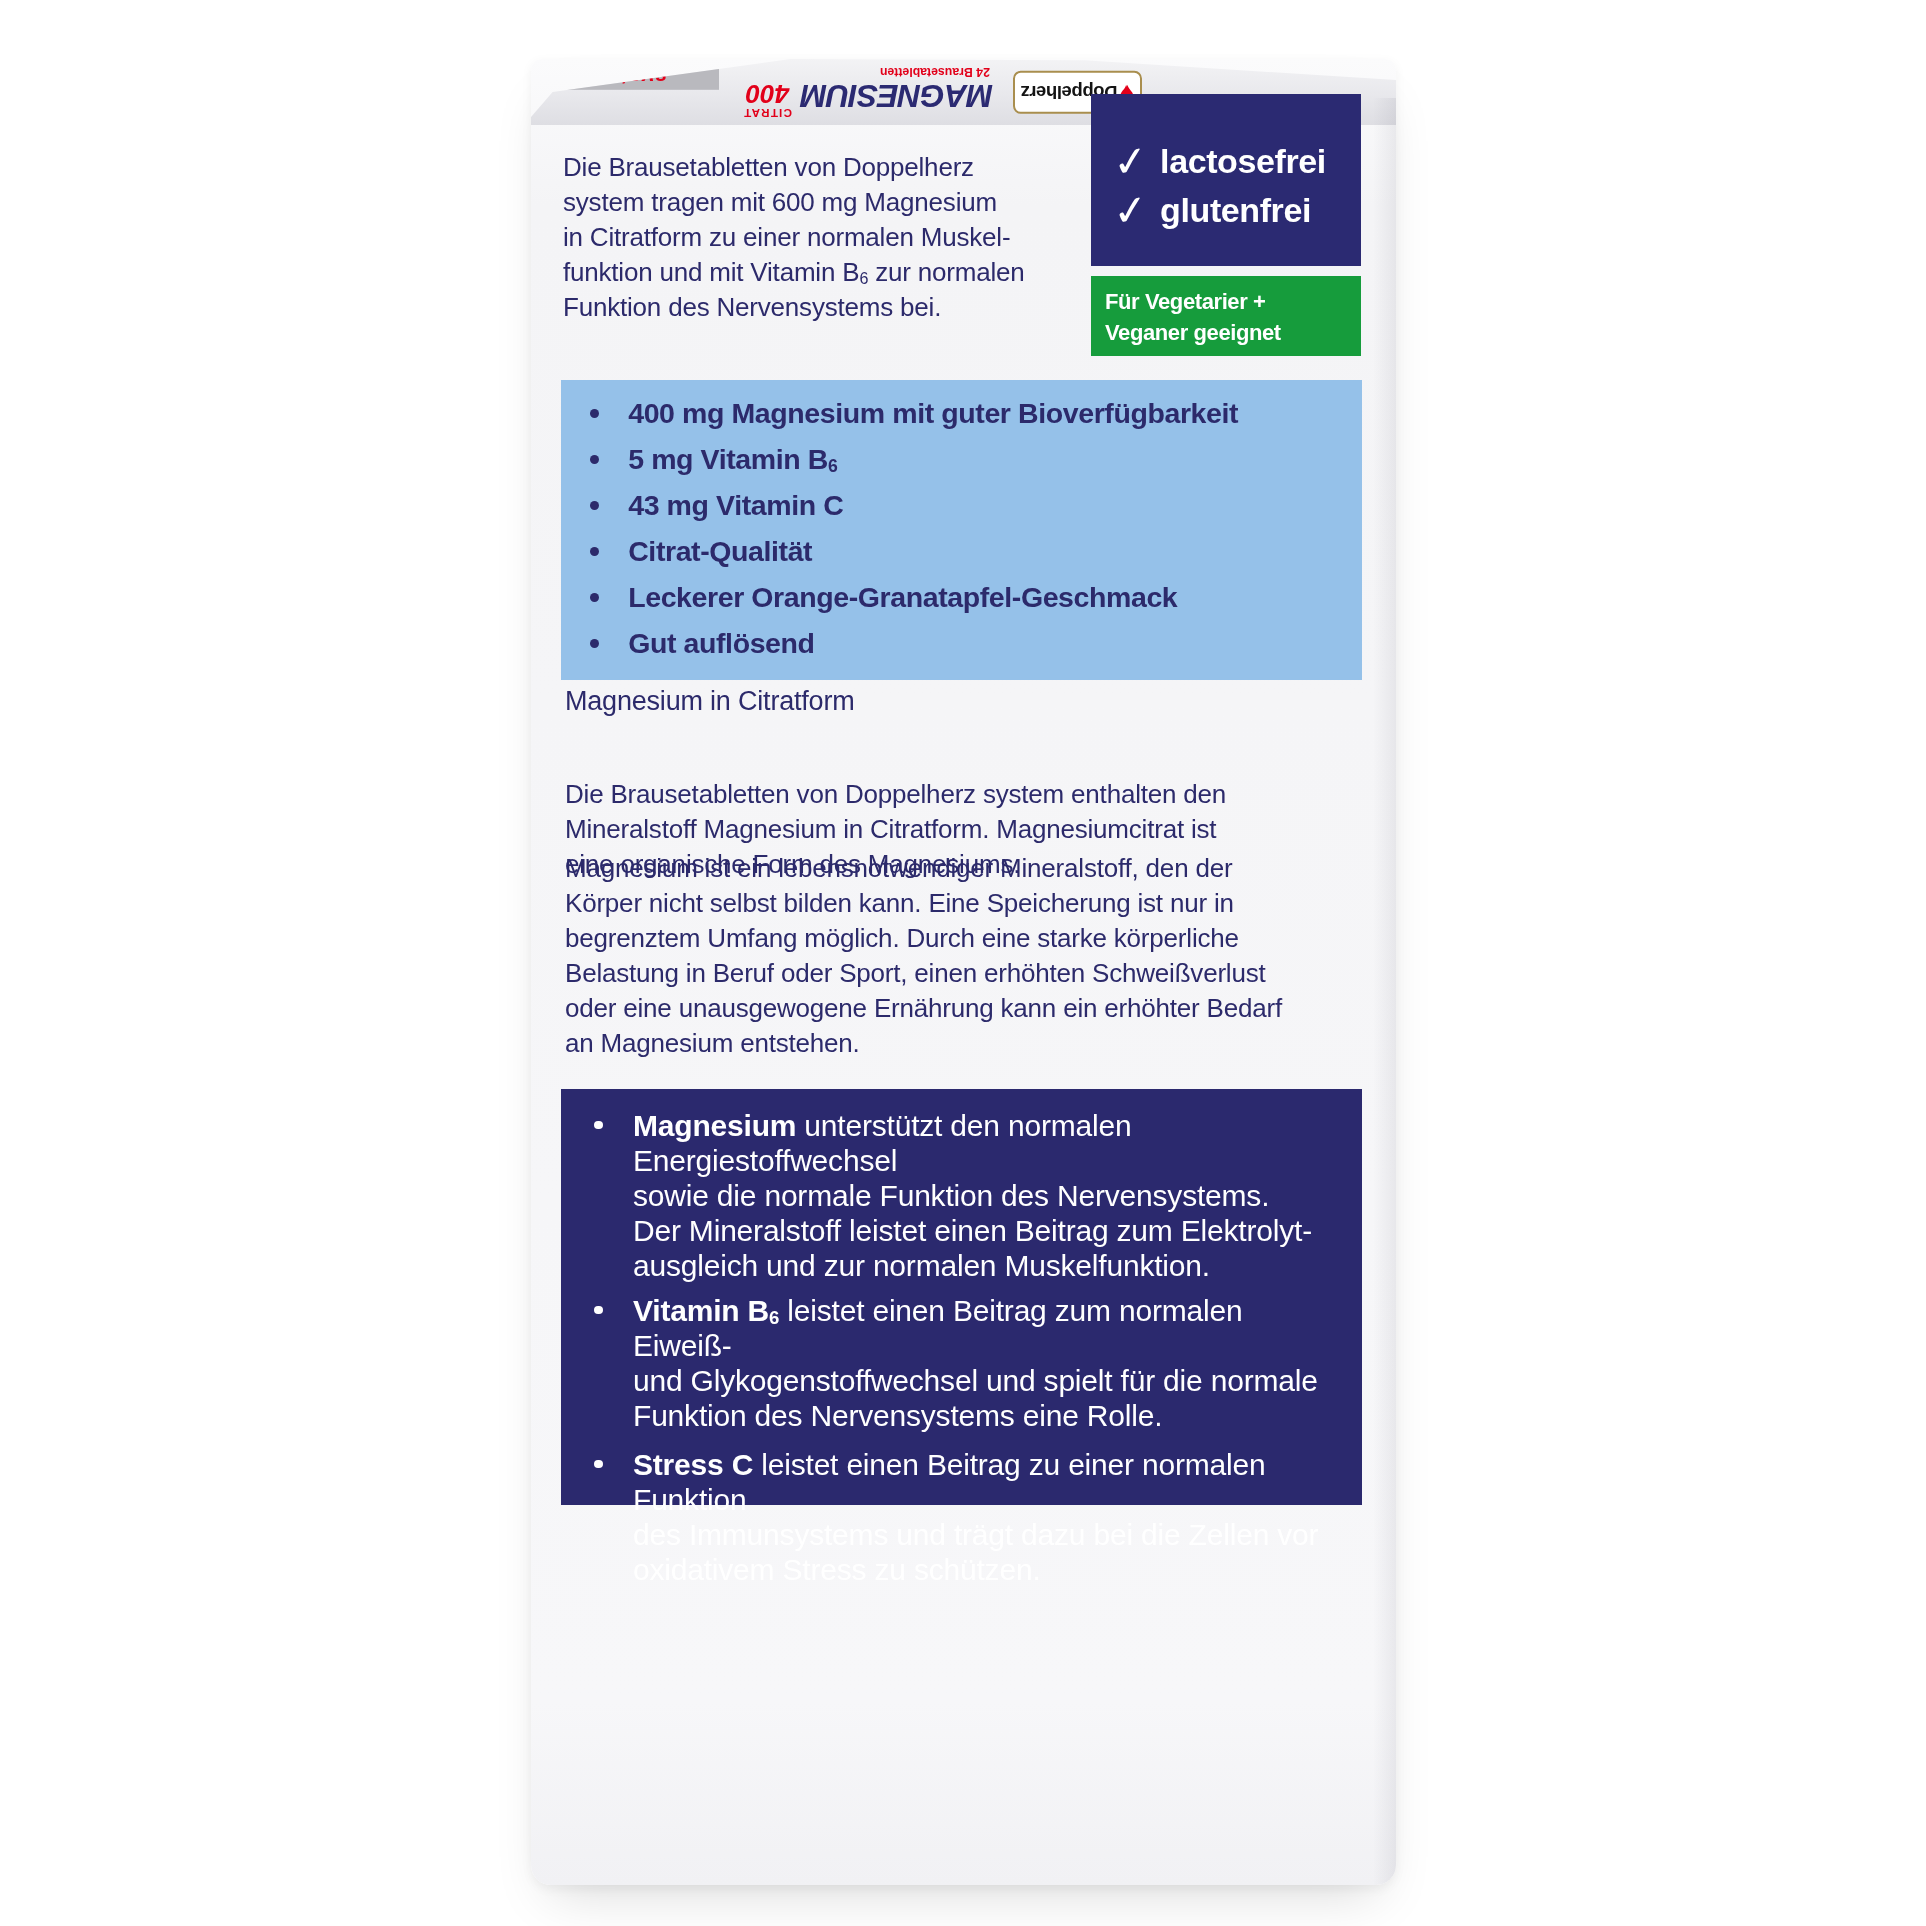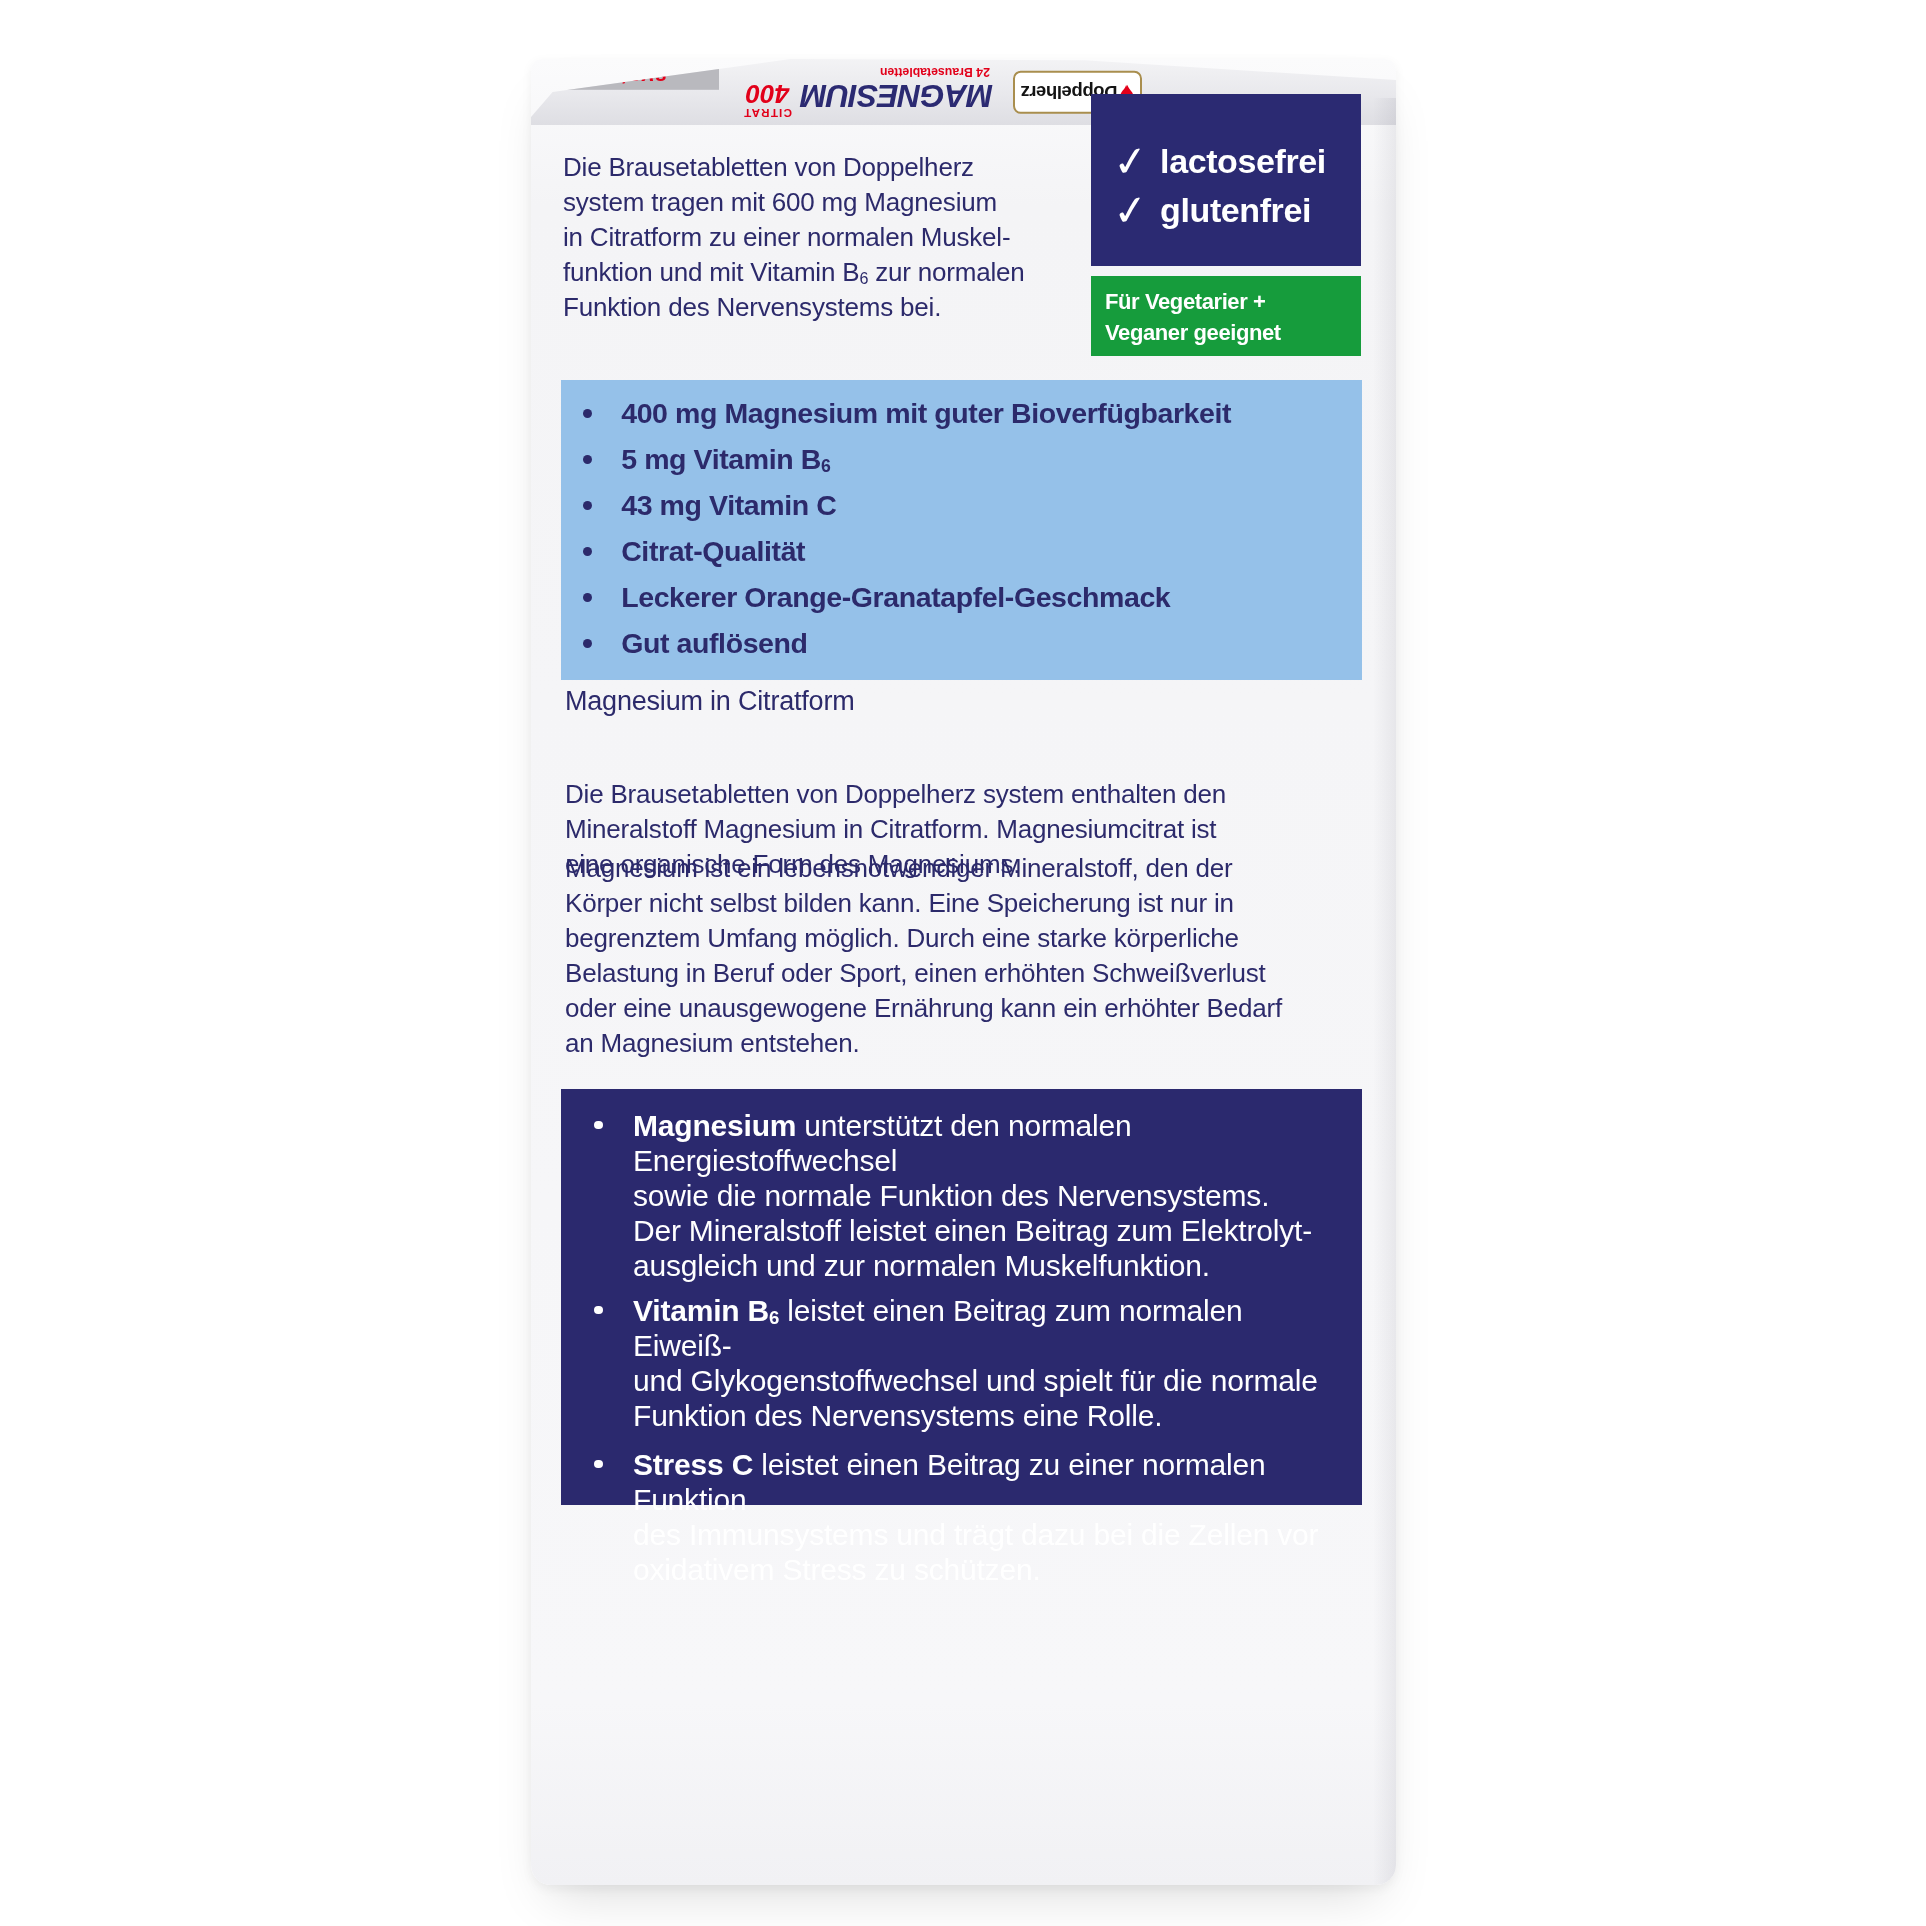--- a/index.html
+++ b/index.html
@@ -60,21 +60,21 @@
   .check-mark { font-size:42px; font-weight:bold; transform:rotate(-6deg); line-height:1; }
   .check-label { font-size:34px; font-weight:bold; letter-spacing:-0.4px; }
 
   .veg { position:absolute; left:560px; top:217px; width:270px; height:80px;
          background:#169c3c; color:#fff; padding:10px 0 0 14px; }
   .veg div { font-size:22px; font-weight:bold; line-height:31px; letter-spacing:-0.4px; }
 
   
   .highlights { position:absolute; left:30px; top:321px; width:801px; height:300px;
                 background:#95c1e9; padding-top:10.8px; }
-  .hl-row { height:46px; display:flex; align-items:center; padding-left:22px; }
+  .hl-row { height:46px; display:flex; align-items:center; padding-left:29px; }
   .hl-dot { width:9.2px; height:9.2px; border-radius:50%; background:#2c2a6b;
             margin-right:29px; flex:none; }
   .hl-text { color:#2c2a6b; font-size:28.5px; font-weight:bold; letter-spacing:-0.4px; }
 
   
   .heading { position:absolute; left:34px; top:627px; font-size:27px; font-weight:normal;
              letter-spacing:-0.2px; }
   .para { position:absolute; left:34px; width:817px; font-size:26px; line-height:35px;
           letter-spacing:-0.2px; }
   .para1 { top:718px; }

